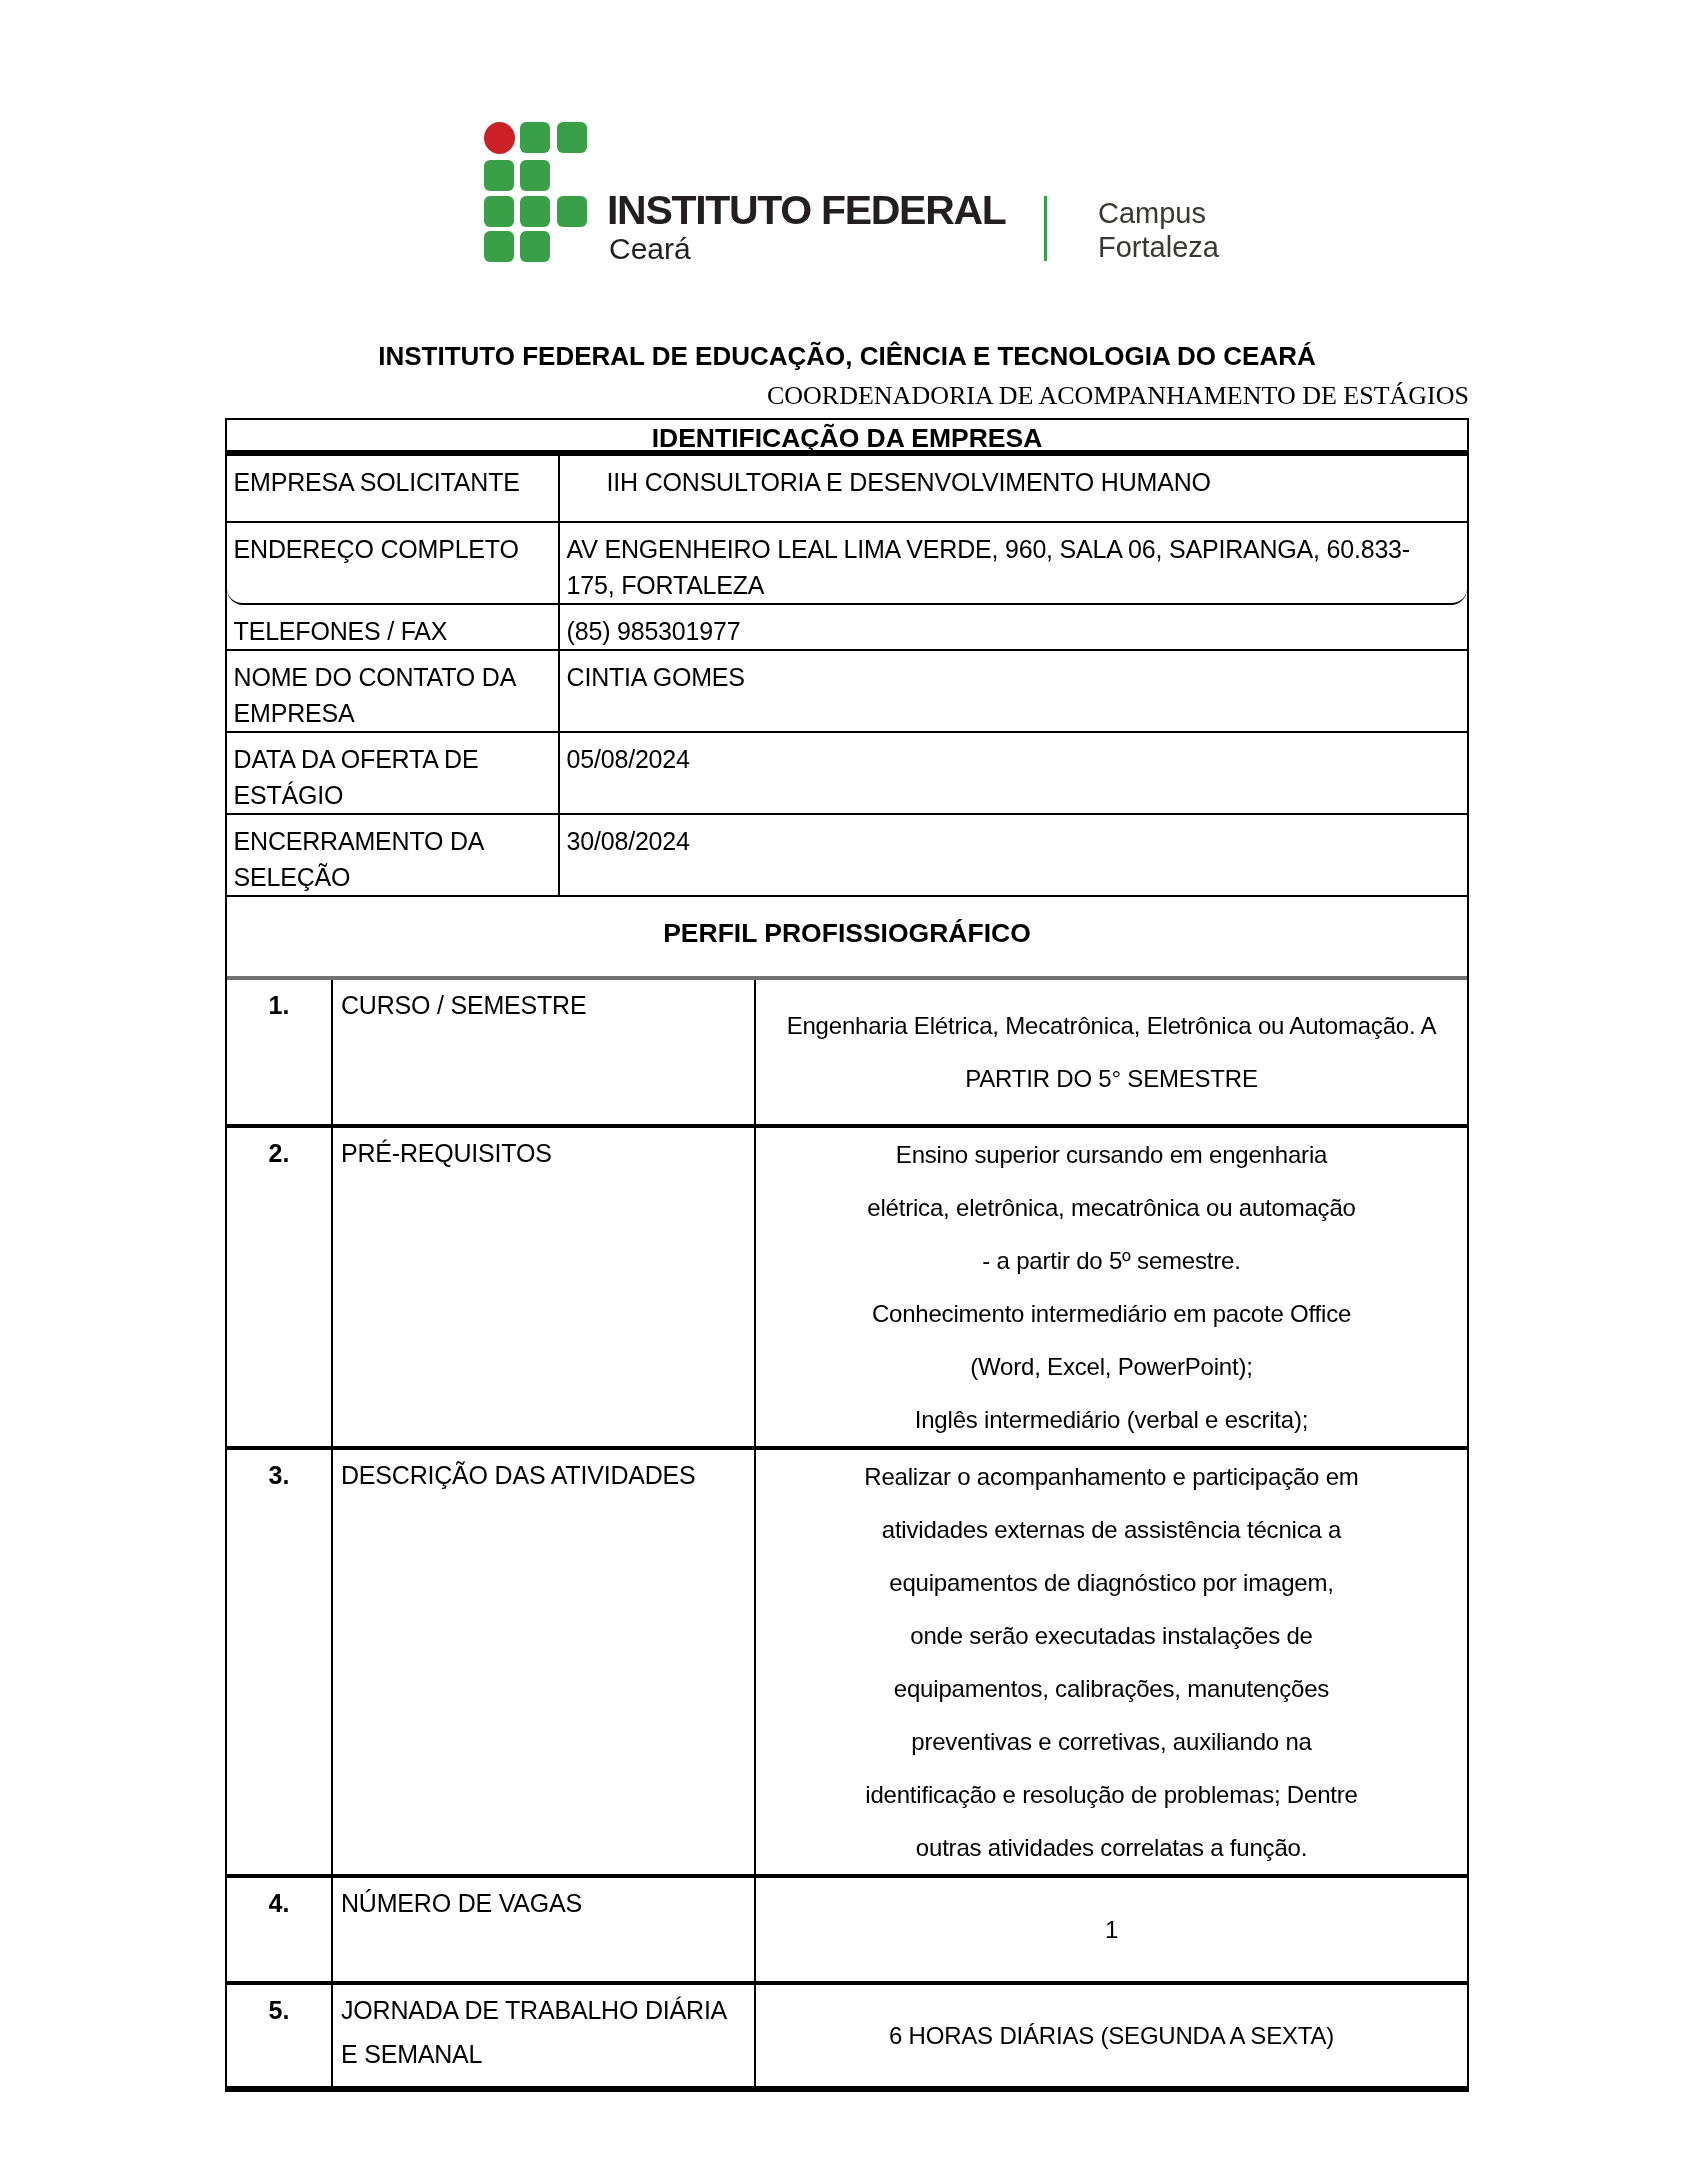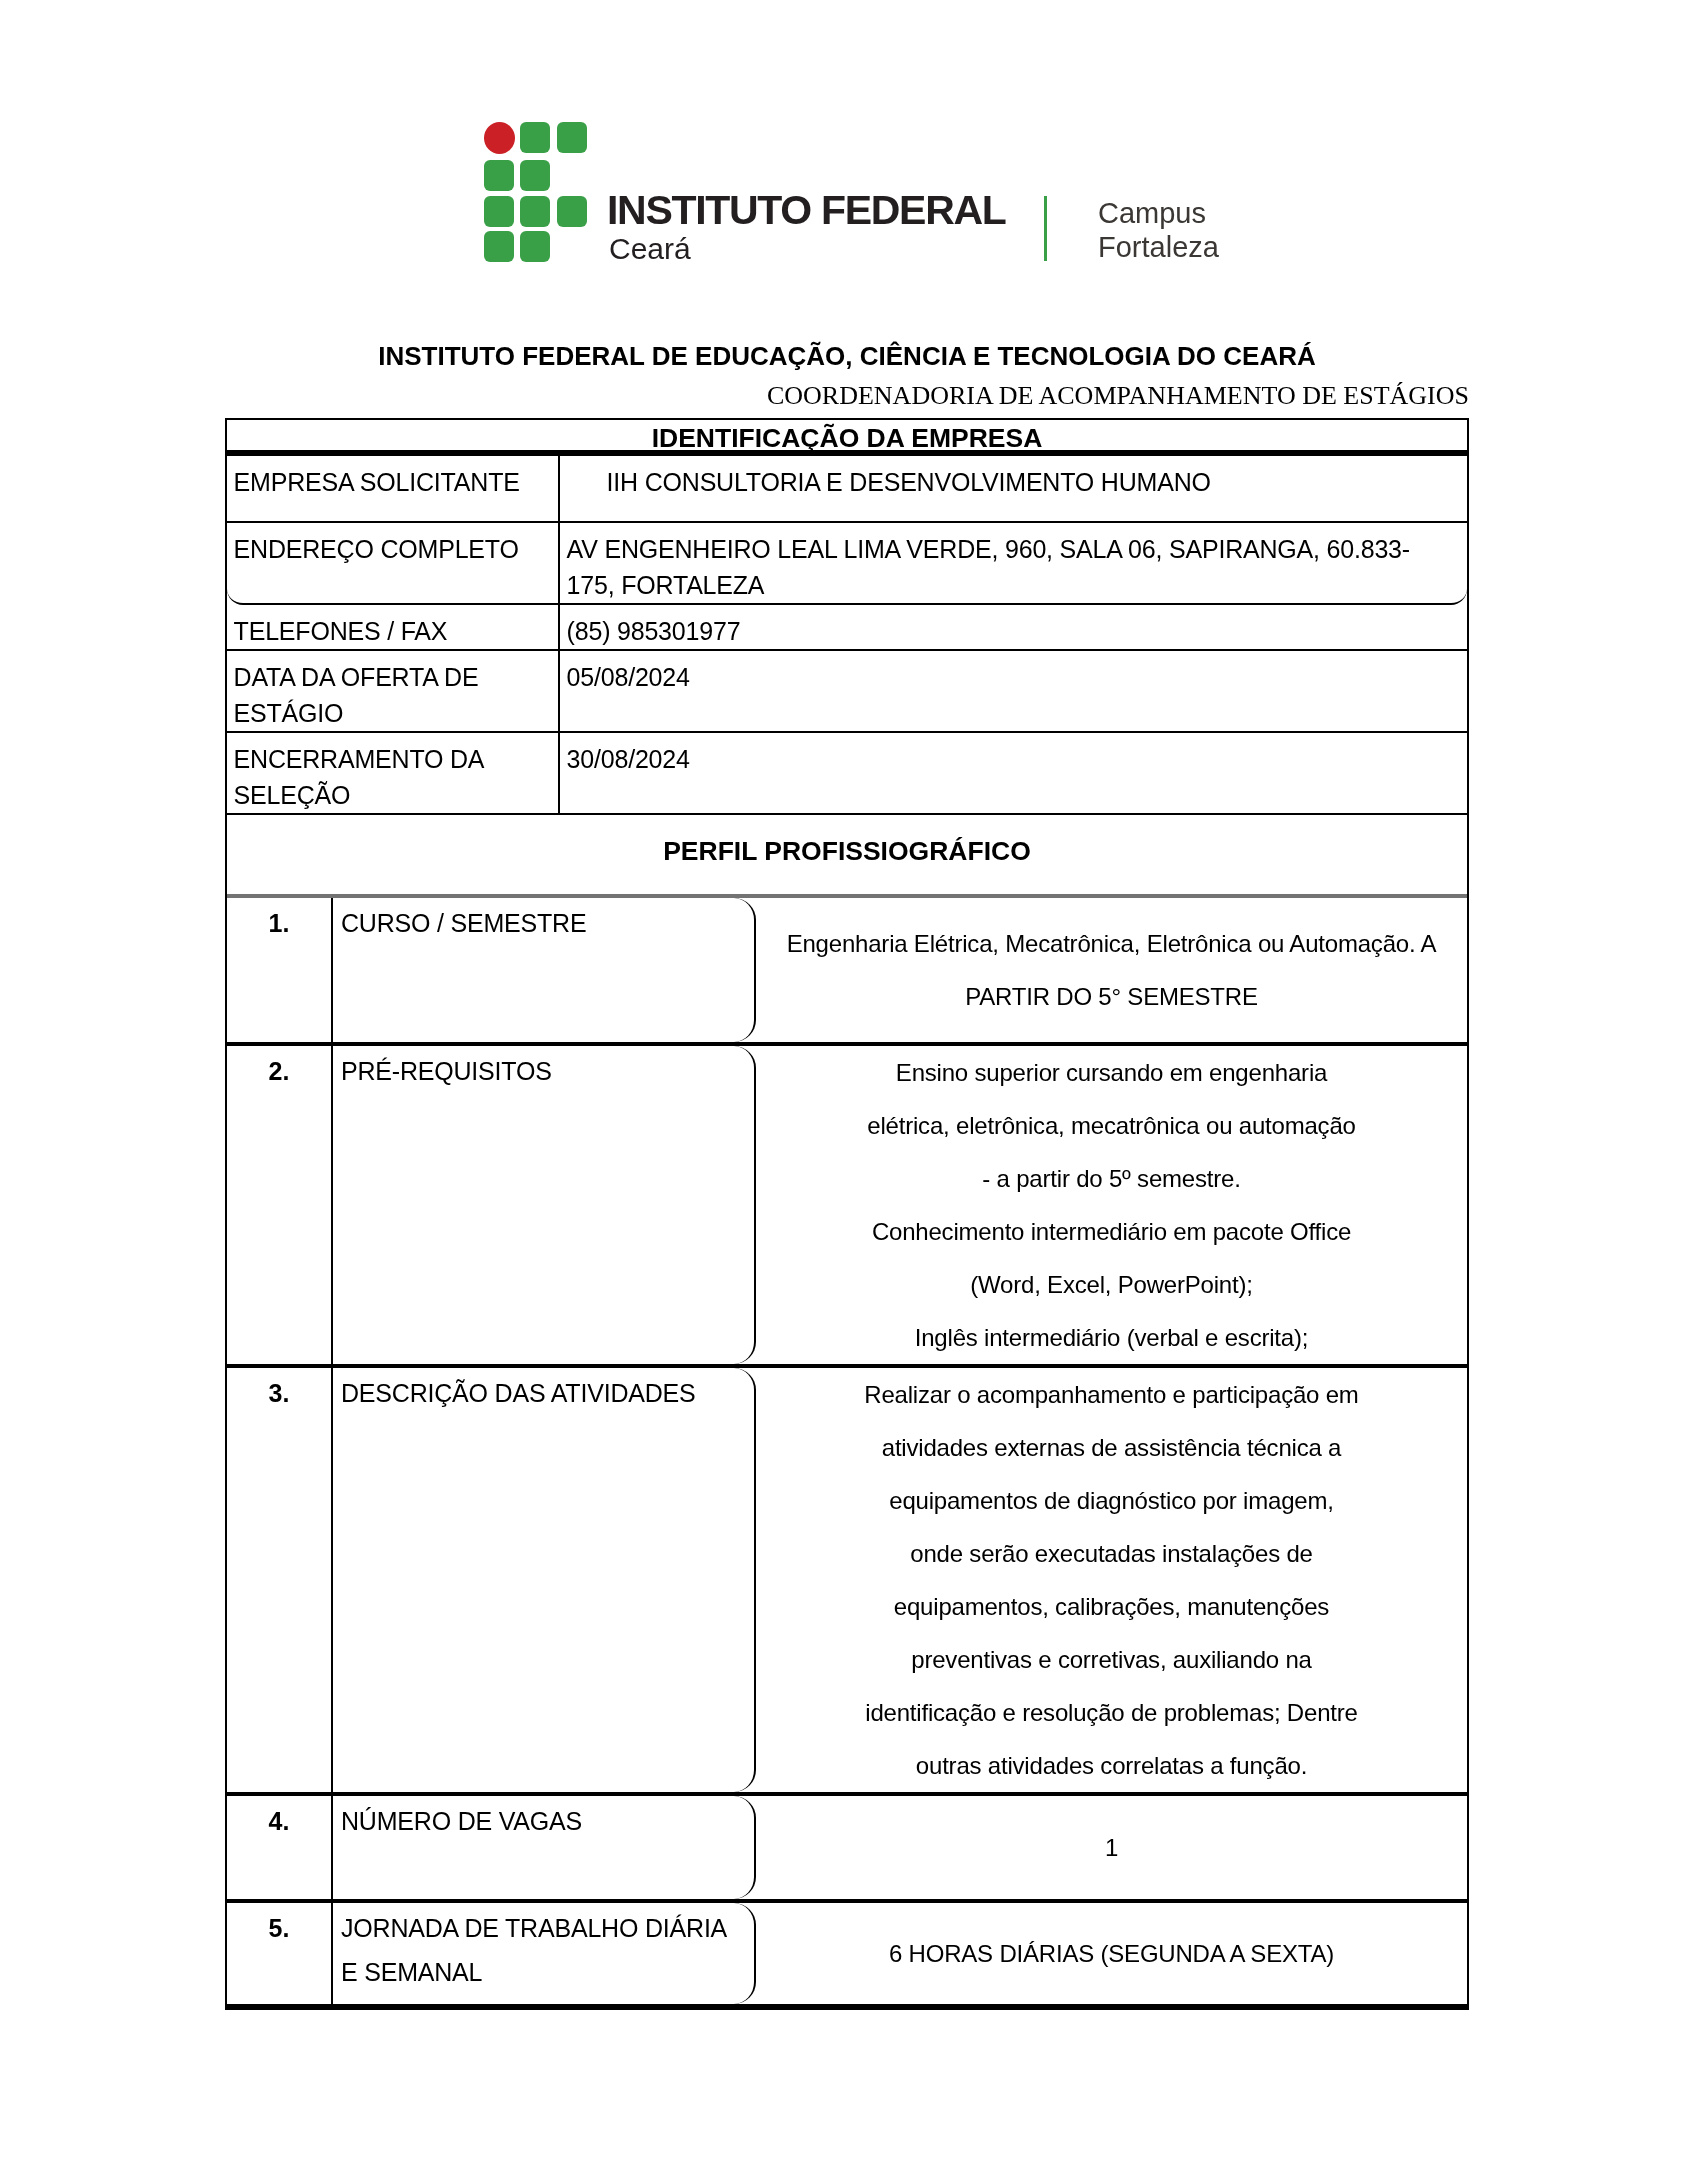--- a/index.html
+++ b/index.html
@@ -54,21 +54,21 @@
   .row.s2 { grid-template-columns:106px 423px 1fr; border-bottom:4.6px solid #000; }
   .row.p5 { border-bottom:none; }
 
   .row.s1 > .lab { border-right:2px solid #000; }
   .row.s2 > .num, .row.s2 > .lab { border-right:2px solid #000; }
 
   .s1 .lab, .s1 .val {
     padding:8px 8px 0 6.6px; line-height:36px; white-space:pre-line; letter-spacing:-0.2px;
   }
   .s2 .num { font-weight:bold; text-align:center; padding-top:2.6px; line-height:44px; }
-  .s2 .lab { padding:2.6px 5.3px 0 8px; line-height:44px; white-space:pre-line; letter-spacing:-0.2px;border-radius:22px; }
+  .s2 .lab { padding:2.6px 5.3px 0 8px; line-height:44px; white-space:pre-line; letter-spacing:-0.2px; }
   .s2 .val {
     display:flex; align-items:center; justify-content:center;
     font-size:24px; line-height:53px; text-align:center; white-space:pre;
     overflow:hidden; letter-spacing:-0.2px;
   }
 
   .r-empresa   { min-height:67px;gap:40px; }
   .r-endereco  { min-height:69px;border-radius:16px; }
   .r-telefones { min-height:37px;  }
   .r-nome      { min-height:69px; }
@@ -121,20 +121,25 @@
       <div class="lab">ENDEREÇO COMPLETO</div>
       <div class="val">AV ENGENHEIRO LEAL LIMA VERDE, 960, SALA 06, SAPIRANGA, 60.833-
 175, FORTALEZA</div>
     </div>
 
     <div class="row s1 r-telefones">
       <div class="lab">TELEFONES / FAX</div>
       <div class="val">(85) 985301977</div>
     </div>
 
+    <div class="row s1 r-nome">
+      <div class="lab">NOME DO CONTATO DA
+EMPRESA</div>
+      <div class="val">CINTIA GOMES</div>
+    </div>
 
     <div class="row s1 r-data">
       <div class="lab">DATA DA OFERTA DE
 ESTÁGIO</div>
       <div class="val">05/08/2024</div>
     </div>
 
     <div class="row s1 r-encerr">
       <div class="lab">ENCERRAMENTO DA
 SELEÇÃO</div>

